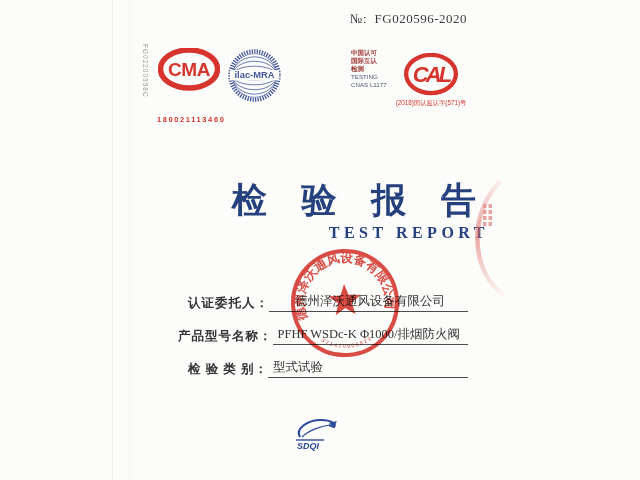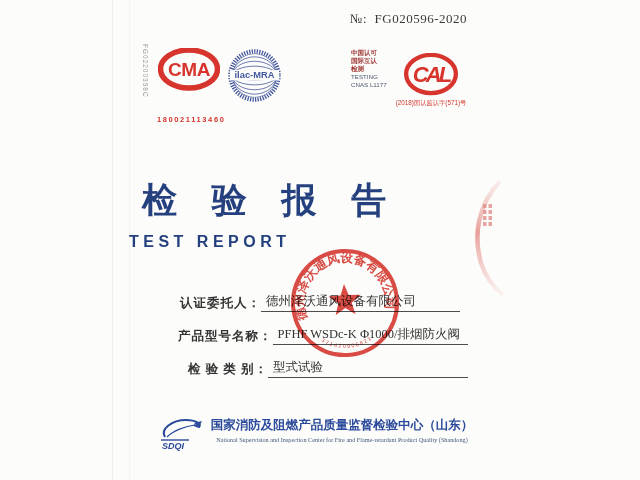--- a/index.html
+++ b/index.html
@@ -22,31 +22,31 @@
 
   .cnas-block{position:absolute;left:289px;top:52px;}
   .cnas-text{position:absolute;left:351px;top:49px;width:44px;line-height:8px;}
   .cnas-text .zh{font-size:6.5px;color:#a13c38;font-weight:bold;}
   .cnas-text .en{font-size:6.2px;color:#4a5a6e;}
 
   .cal-block{position:absolute;left:399px;top:53px;width:64px;text-align:center;}
   .cal-caption{position:absolute;left:386px;top:99px;width:90px;text-align:center;
         font-size:6.3px;color:#d6342c;}
 
-  .title-block{position:absolute;left:129px;top:177px;width:360px;text-align:left;}
+  .title-block{position:absolute;left:129px;top:177px;width:360px;text-align:right;}
   .title-zh{font-family:"Liberation Serif",serif;font-weight:bold;font-size:35px;
         color:#24407e;letter-spacing:13px;text-indent:13px;}
-  .title-en{margin-top:9px;font-family:Liberation Sans, sans-serif;font-weight:bold;
+  .title-en{margin-top:0;font-family:Liberation Serif, serif;font-weight:bold;
         font-size:16px;color:#24407e;letter-spacing:4.5px;}
 
   .field-row{position:absolute;display:flex;align-items:flex-end;height:18px;
         font-family:"Liberation Serif",serif;font-size:12.5px;color:#333;}
   .field-row .lbl{white-space:pre;font-weight:600;letter-spacing:1px;}
   .field-row .val{flex:1;border-bottom:1px solid #4d4d4d;padding:0 2px 1px 5px;white-space:pre;}
-  .row1{left:180px;top:294px;width:280px;}
+  .row1{left:188px;top:294px;width:280px;text-align:center;}
   .row2{left:178px;top:327px;width:290px;}
   .row3{left:188px;top:360px;width:280px;}
 
   .seal{position:absolute;left:289px;top:247px;width:112px;height:112px;
         opacity:.88;transform:rotate(-3deg);mix-blend-mode:multiply;}
 
   .partial-stamp{position:absolute;left:468px;top:177px;opacity:.75;}
 
   .footer{position:absolute;left:130px;top:417px;width:372px;display:flex;
         justify-content:center;align-items:flex-start;gap:8px;}
@@ -171,19 +171,15 @@
   </div>
 
   <div class="footer">
     <svg width="44" height="34" viewBox="0 0 44 34">
       <path d="M6 20 C 1 12, 13 3, 27 3 C 37 3, 43 7, 40 10 L 35 8" fill="none" stroke="#2b4a9b" stroke-width="2.2"></path>
       <path d="M40 10 L 43 4 L 35 6 Z" fill="#2b4a9b"></path>
       <path d="M8 20 C 14 14, 26 9, 36 8" fill="none" stroke="#2b4a9b" stroke-width="1.2"></path>
       <path d="M2 23 L 30 23" stroke="#2b4a9b" stroke-width="1.4"></path>
       <text x="3" y="32" font-size="9" font-weight="bold" font-style="italic" font-family="Liberation Sans, sans-serif" fill="#2b4a9b">SDQI</text>
     </svg>
-    <div class="footer-text">
-      <div class="footer-zh">国家消防及阻燃产品质量监督检验中心（山东）</div>
-      <div class="footer-en">National Supervision and Inspection Center for Fire and Flame-retardant Product Quality (Shandong)</div>
-    </div>
   </div>
 
 </div>
 
 </body></html>

